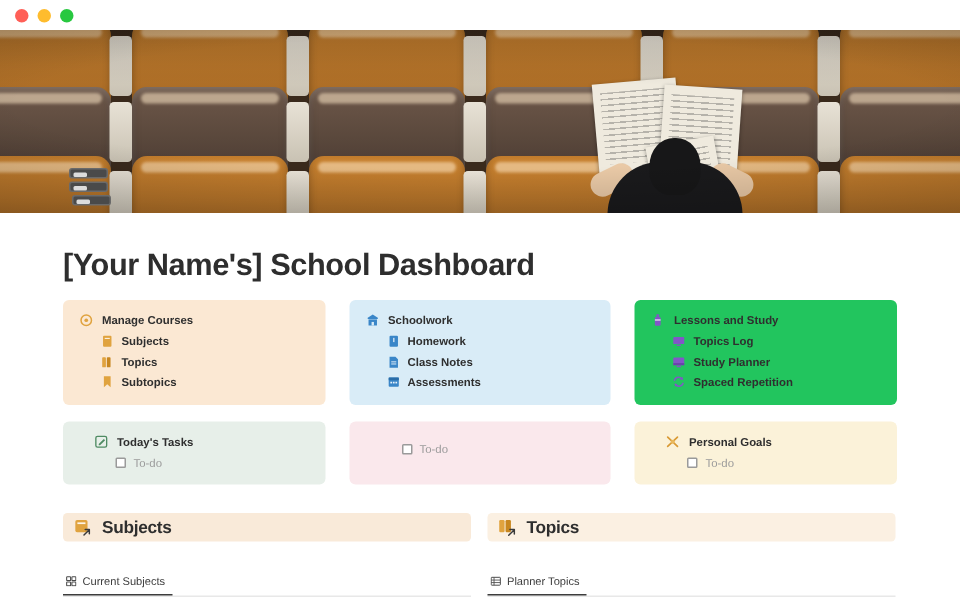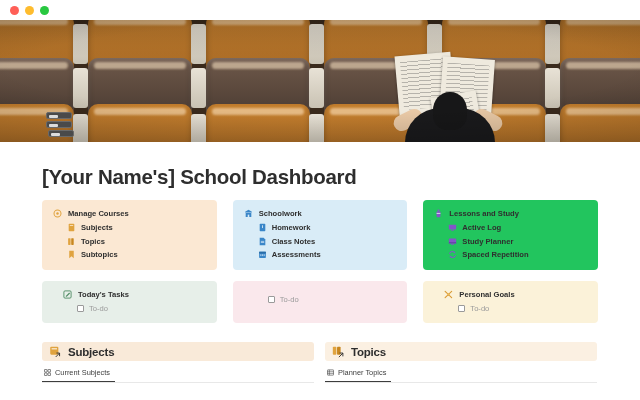--- a/index.html
+++ b/index.html
@@ -247,21 +247,21 @@
   .db-title {
     font-size: 11.5px;
     font-weight: bold;
     color: #2e2e2e;
     letter-spacing: -.2px;
   }
   .db-icon { width: 13px; height: 13px; flex: 0 0 13px; }
   .db-icon svg { display: block; width: 13px; height: 13px; }
 
   .db-tabs {
-    margin-top: 7px;
+    margin-top: 22px;
     height: 15px;
     border-bottom: 1px solid #e8e8e8;
     display: flex;
     align-items: flex-start;
   }
   .db-tab {
     display: flex;
     align-items: center;
     gap: 4px;
     font-size: 7.4px;
@@ -474,21 +474,21 @@
           </span>
           <span>Lessons and Study</span>
         </div>
         <div class="card-item">
           <span class="ico">
             <svg viewBox="0 0 16 16">
                 <rect x="1.5" y="3" width="13" height="8.4" rx="1" fill="#8256c8"></rect>
                 <rect x="5.5" y="12" width="5" height="1.6" fill="#8256c8"></rect>
               </svg>
           </span>
-          <span>Active Log</span>
+          <span>Topics Log</span>
         </div>
         <div class="card-item">
           <span class="ico">
             <svg viewBox="0 0 16 16">
                 <rect x="1.5" y="2.5" width="13" height="9" rx="1.2" fill="#8256c8"></rect>
                 <rect x="1.5" y="9" width="13" height="2.5" fill="#6a43ab"></rect>
                 <rect x="5.5" y="12.2" width="5" height="1.6" rx=".6" fill="#8256c8"></rect>
               </svg>
           </span>
           <span>Study Planner</span>

